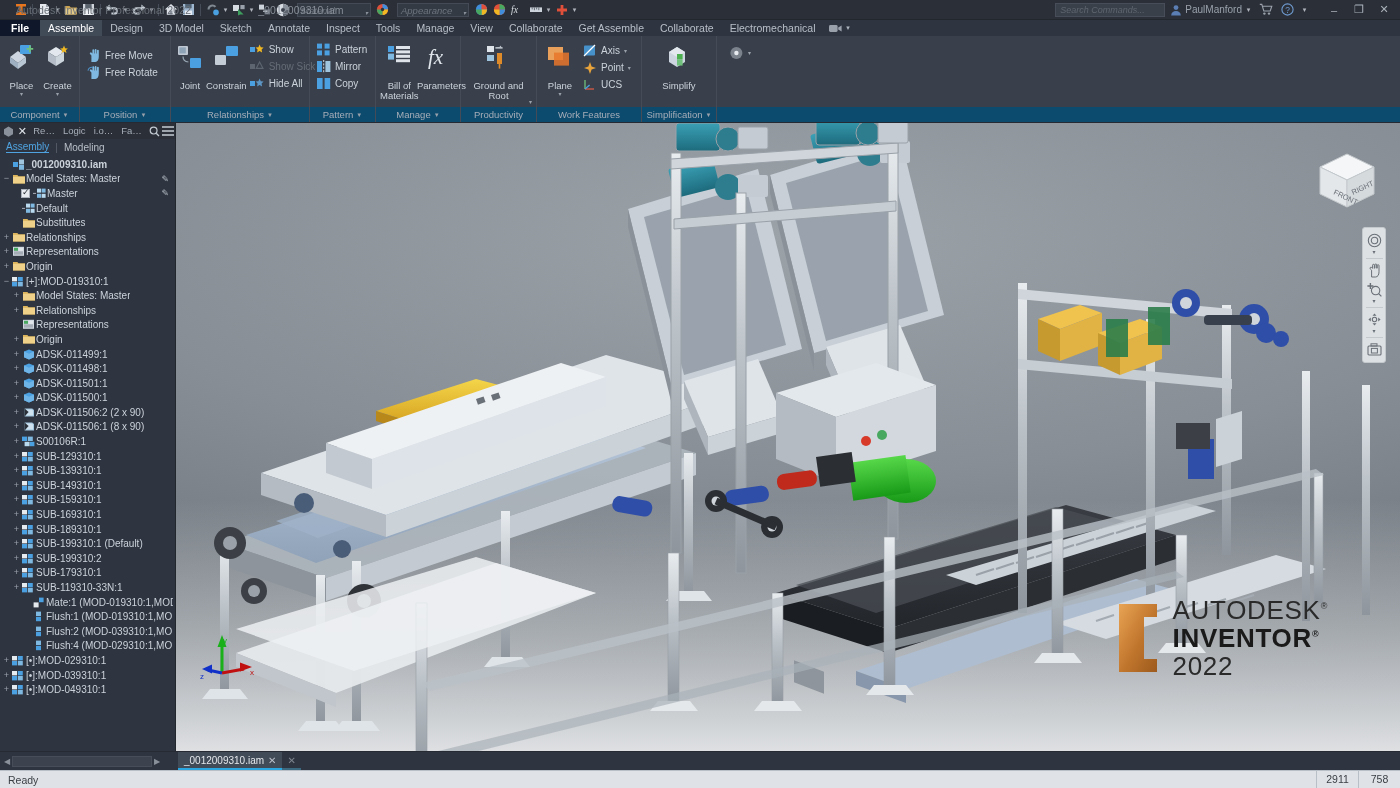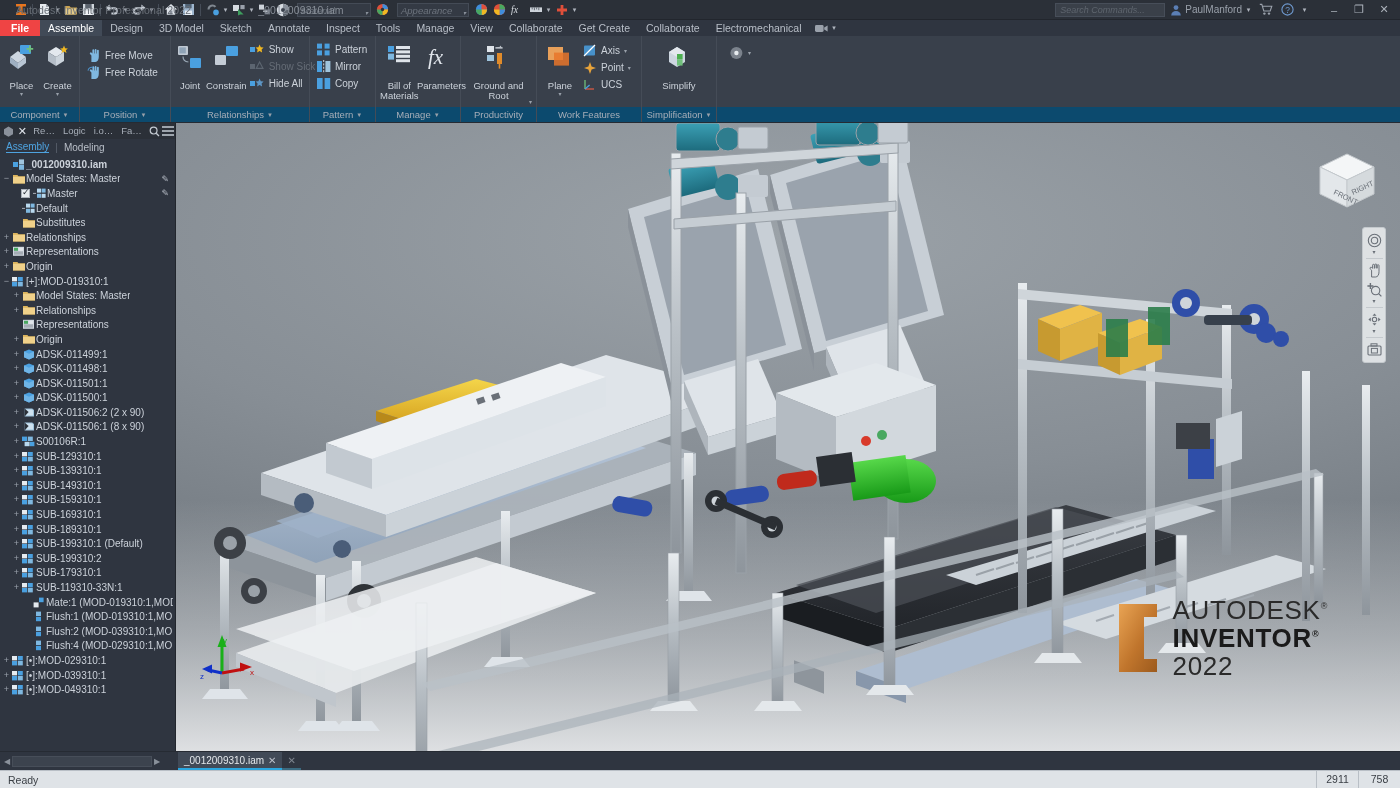--- a/index.html
+++ b/index.html
@@ -46,21 +46,21 @@
 
   
   .tabbar {
     height:16px; background:#2f3540; display:flex; align-items:stretch;
     flex:0 0 16px; font-size:10.5px;
   }
   .tab {
     padding:0 8px; display:flex; align-items:center; color:#b9bfc8; cursor:default;
     white-space:nowrap;
   }
-  .tab.file { background:#ef4444; color:#fff; font-weight:bold; padding:0 11px; }
+  .tab.file { background:#0f172a; color:#fff; font-weight:bold; padding:0 11px; }
   .tab.active { background:#414a57; color:#ffffff; }
   .tab-cam { margin-left:6px; display:flex; align-items:center; gap:2px; color:#9aa1ab; }
 
   
   .ribbon {
     flex:0 0 87px; background:#39404b; display:flex; align-items:stretch;
     border-bottom:1px solid #262b33;
   }
   .panel { display:flex; flex-direction:column; border-right:1px solid #454c57; position:relative; }
   .panel-body { flex:1; display:flex; align-items:flex-start; padding:3px 4px 0 4px; gap:1px; }
@@ -379,21 +379,21 @@
     <div class="tab active">Assemble</div>
     <div class="tab">Design</div>
     <div class="tab">3D Model</div>
     <div class="tab">Sketch</div>
     <div class="tab">Annotate</div>
     <div class="tab">Inspect</div>
     <div class="tab">Tools</div>
     <div class="tab">Manage</div>
     <div class="tab">View</div>
     <div class="tab">Collaborate</div>
-    <div class="tab">Get Create</div>
+    <div class="tab">Get Assemble</div>
     <div class="tab">Collaborate</div>
     <div class="tab">Electromechanical</div>
     <div class="tab-cam">
       <svg width="13" height="9" viewBox="0 0 13 9">
           <rect x="0" y="1" width="8.6" height="7" rx="1.4" fill="#9aa1ab"></rect>
           <path d="M9.2 3.4L12.6 1.4v6.2L9.2 5.6z" fill="#9aa1ab"></path>
         </svg>
       <span class="qat-caret">▾</span>
     </div>
   </div>

